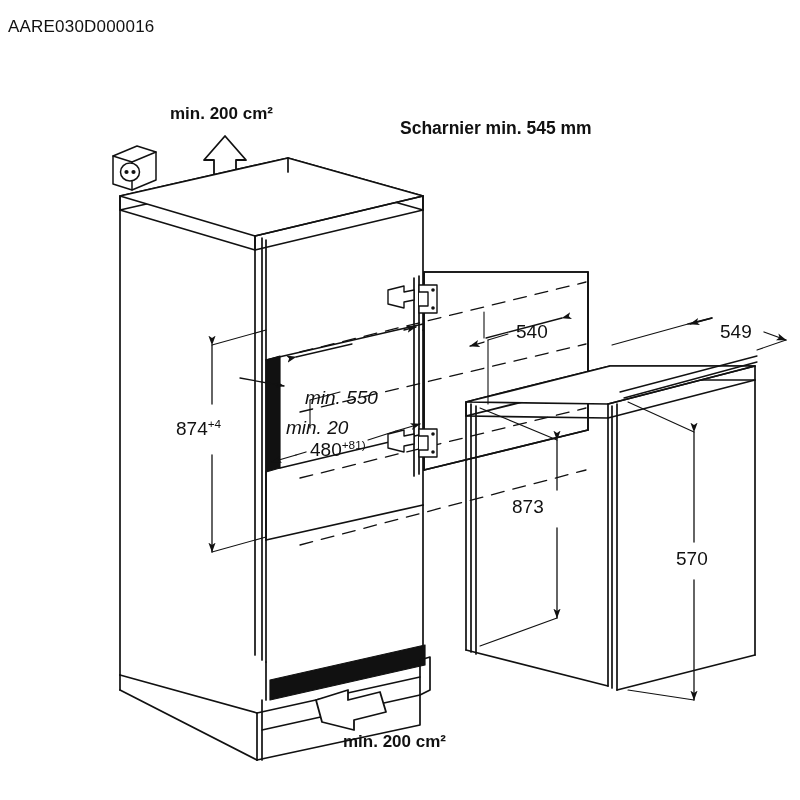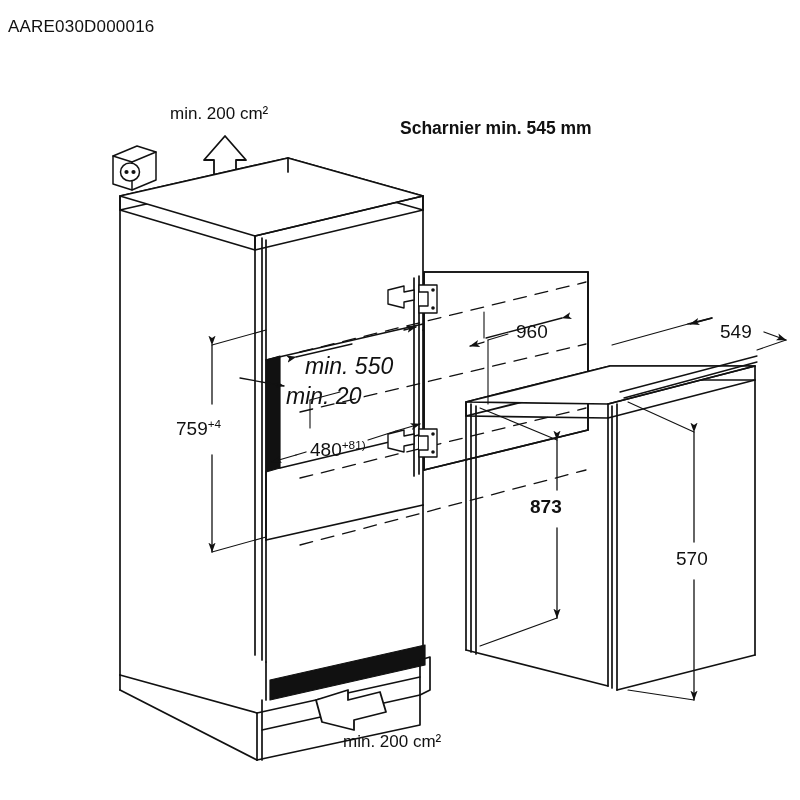--- a/index.html
+++ b/index.html
@@ -3,35 +3,35 @@
 <meta charset="utf-8">
 <style>
   html,body{margin:0;padding:0;background:#ffffff;}
   body{width:800px;height:800px;overflow:hidden;
        font-family:"Liberation Sans",sans-serif;color:#111;}
   #stage{position:relative;width:800px;height:800px;}
   svg#art{position:absolute;left:0;top:0;width:800px;height:800px;}
   .lbl{position:absolute;white-space:nowrap;line-height:1;}
   #doc-id{left:8px;top:18px;font-size:17px;letter-spacing:.2px;}
   .dim{font-size:19px;}
-  .dim-it{font-size:23px;font-style:italic;}
-  .note{font-size:17px;font-weight:normal;}
+  .dim-it{font-size:19px;font-style:italic;margin-top:33px;}
+  .note{font-size:17px;font-weight:bold;}
   .note-b{font-size:17.5px;font-weight:bold;}
   sup{font-size:.62em;vertical-align:super;font-weight:inherit;font-style:normal;}
   #vent-top{left:170px;top:105px;}
   #vent-bottom{left:343px;top:733px;}
   #note-hinge{left:398px;top:99px;}
   #note-hinge2{left:400px;top:120px;}
   #d-874{left:176px;top:418px;}
   #d-550{left:305px;top:355px;}
   #d-38{left:286px;top:385px;}
   #d-560{left:310px;top:439px;}
   #d-540{left:516px;top:322px;}
   #d-549{left:720px;top:322px;}
-  #d-873{left:530px;top:497px;font-weight:bold;}
+  #d-873{left:512px;top:497px;}
   #d-880{left:676px;top:549px;}
 </style>
 </head>
 <body>
 
 <div id="stage">
 
   <svg id="art" viewBox="0 0 800 800">
     <defs>
       <marker id="ah" markerWidth="11" markerHeight="11" refX="9.4" refY="3.6" orient="auto" markerUnits="userSpaceOnUse">
@@ -224,29 +224,29 @@
 
   <div class="lbl" id="doc-id">AARE030D000016</div>
 
   <div class="lbl note" id="vent-top">min. 200 cm²</div>
 
   <div class="lbl note" id="vent-bottom">min. 200 cm²</div>
 
 
   <div class="lbl note-b" id="note-hinge2">Scharnier min. 545 mm</div>
 
-  <div class="lbl dim" id="d-874"><span>759</span><sup>+4</sup></div>
+  <div class="lbl dim" id="d-874"><span>874</span><sup>+4</sup></div>
 
   <div class="lbl dim-it" id="d-550">min. 550</div>
 
   <div class="lbl dim-it" id="d-38">min. 20</div>
 
   <div class="lbl dim" id="d-560"><span>480</span><sup><span>+8</span><span>1)</span></sup></div>
 
-  <div class="lbl dim" id="d-540">960</div>
+  <div class="lbl dim" id="d-540">540</div>
 
   <div class="lbl dim" id="d-549">549</div>
 
   <div class="lbl dim" id="d-873">873</div>
 
   <div class="lbl dim" id="d-880">570</div>
 
 </div>
 
 </body></html>

